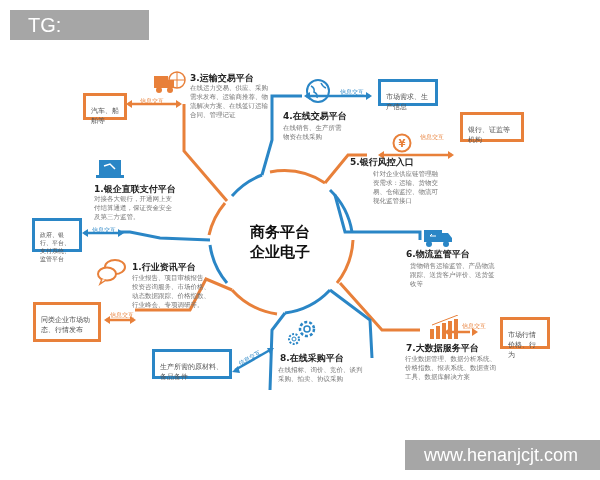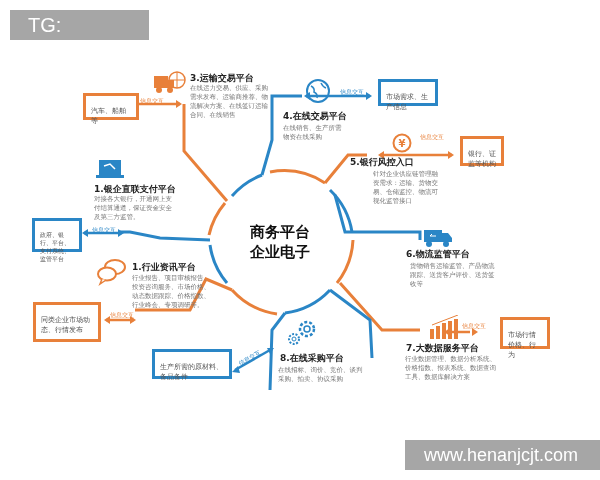--- a/index.html
+++ b/index.html
@@ -100,22 +100,22 @@
     <svg class="icon" style="left:152px;top:68px" width="34" height="28">
       <rect x="2" y="8" width="14" height="12" fill="#e8803a"></rect>
       <rect x="16" y="12" width="6" height="8" fill="#e8803a"></rect>
       <circle cx="7" cy="22" r="3" fill="#e8803a"></circle>
         <circle cx="18" cy="22" r="3" fill="#e8803a"></circle>
       <circle cx="25" cy="12" r="8" fill="none" stroke="#e8803a" stroke-width="1.5"></circle>
       <line x1="17" y1="12" x2="33" y2="12" stroke="#e8803a"></line>
         <line x1="25" y1="4" x2="25" y2="20" stroke="#e8803a"></line>
     </svg>
     <div class="title" style="left:190px;top:72px">3.运输交易平台</div>
-    <div class="desc" style="left:190px;top:84px;width:80px">在线运力交易、供应、采购需求发布、运输商推荐、物流解决方案、在线签订运输合同、在线销售</div>
-    <div class="box o" style="left:83px;top:93px;width:56px;height:27px">汽车、船舶等</div>
+    <div class="desc" style="left:190px;top:84px;width:80px">在线运力交易、供应、采购需求发布、运输商推荐、物流解决方案、在线签订运输合同、管理记证</div>
+    <div class="box o" style="left:83px;top:93px;width:44px;height:27px">汽车、船舶等</div>
     <div class="lbl o" style="left:140px;top:97px">信息交互</div>
   </div>
 
   <div>
     <svg class="icon" style="left:305px;top:78px" width="26" height="26">
       <circle cx="13" cy="13" r="11" fill="none" stroke="#2a86c6" stroke-width="2"></circle>
       <path d="M6 8 Q10 10 9 14 Q13 16 12 20" fill="none" stroke="#2a86c6" stroke-width="1.5"></path>
       <path d="M16 5 Q18 9 21 10" fill="none" stroke="#2a86c6" stroke-width="1.5"></path>
     </svg>
     <div class="title" style="left:283px;top:110px">4.在线交易平台</div>
@@ -124,21 +124,21 @@
     <div class="lbl b" style="left:340px;top:88px">信息交互</div>
   </div>
 
   <div>
     <svg class="icon" style="left:392px;top:133px" width="20" height="20">
       <circle cx="10" cy="10" r="8.5" fill="none" stroke="#e8803a" stroke-width="2"></circle>
       <text x="10" y="14" text-anchor="middle" font-size="10" font-weight="bold" fill="#e8803a" font-family="DejaVu Sans, sans-serif">¥</text>
     </svg>
     <div class="title" style="left:350px;top:156px">5.银行风控入口</div>
     <div class="desc" style="left:373px;top:170px;width:70px">针对企业供应链管理融资需求：运输、货物交易、仓储监控、物流可视化监管接口</div>
-    <div class="box o" style="left:460px;top:136px;width:44px;height:30px">银行、证监等机构</div>
+    <div class="box o" style="left:460px;top:112px;width:64px;height:30px">银行、证监等机构</div>
     <div class="lbl o" style="left:420px;top:133px">信息交互</div>
   </div>
 
   <div>
     <svg class="icon" style="left:424px;top:228px" width="30" height="20">
       <rect x="0" y="2" width="18" height="12" fill="#2a86c6"></rect>
       <path d="M18 5 H24 L28 10 V14 H18 Z" fill="#2a86c6"></path>
       <circle cx="5" cy="16" r="3" fill="#2a86c6"></circle>
         <circle cx="22" cy="16" r="3" fill="#2a86c6"></circle>
       <path d="M6 8 H12 M6 8 L8 6" stroke="#fff" stroke-width="1"></path>

